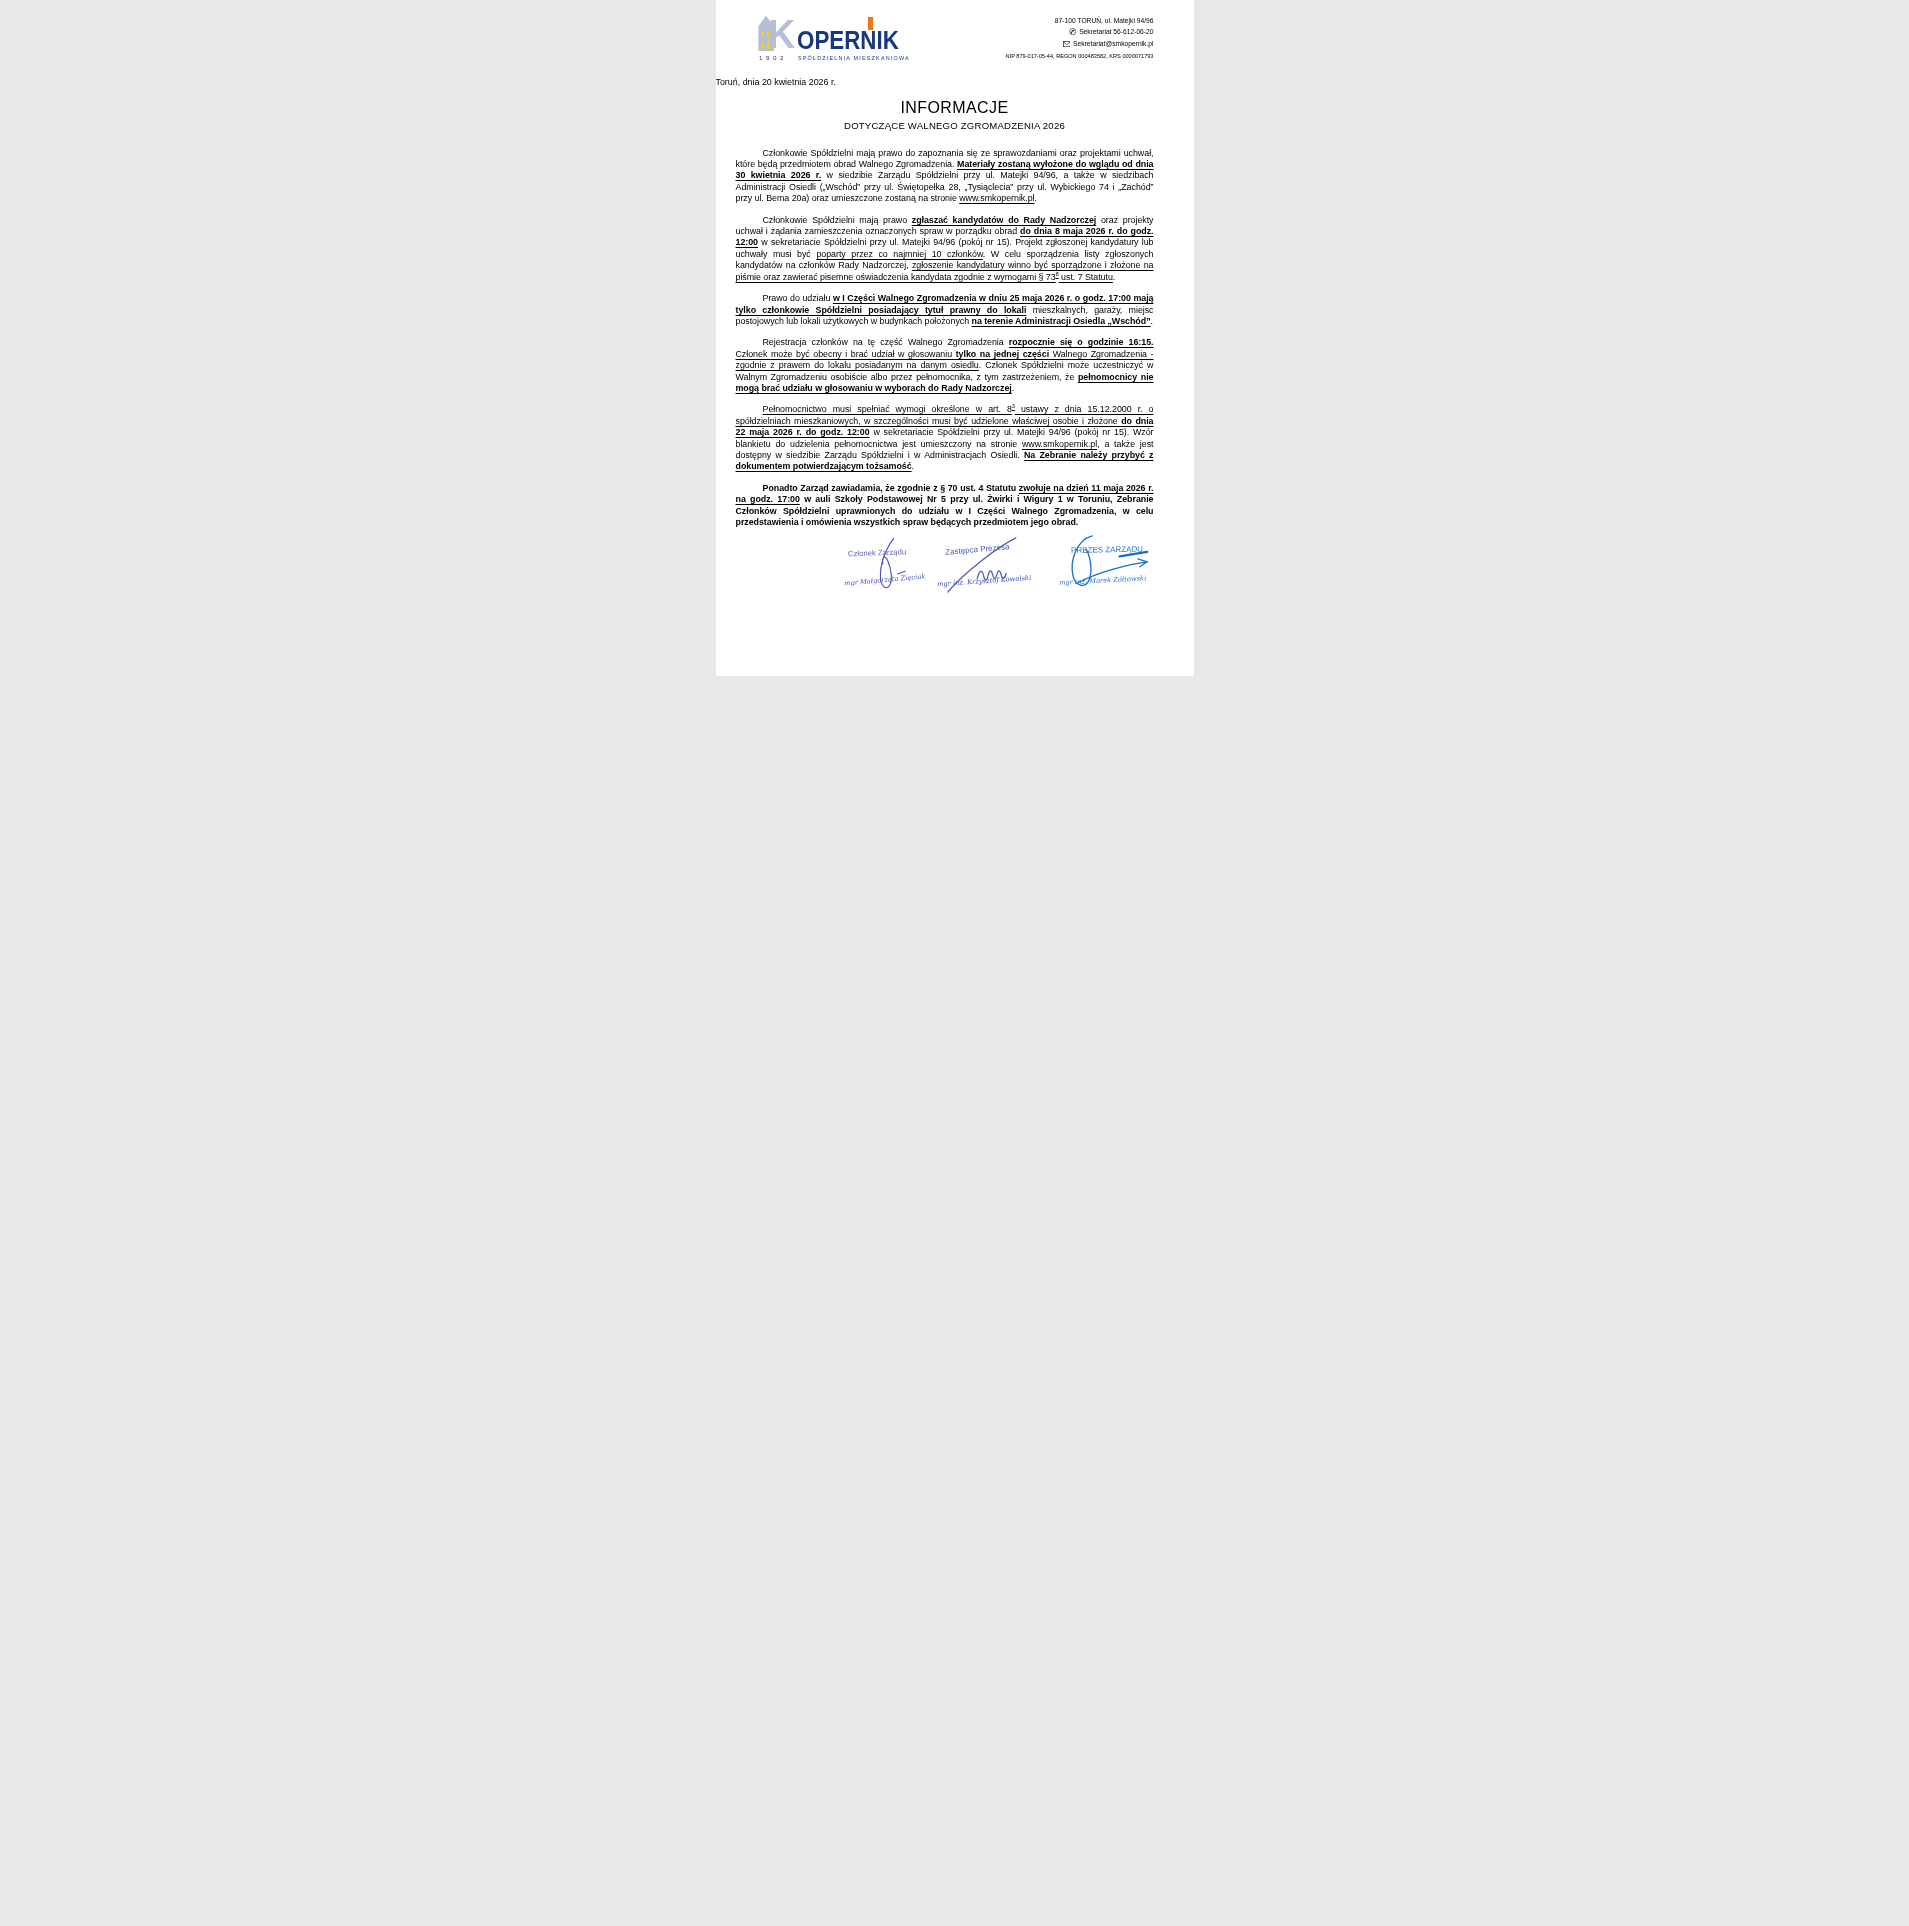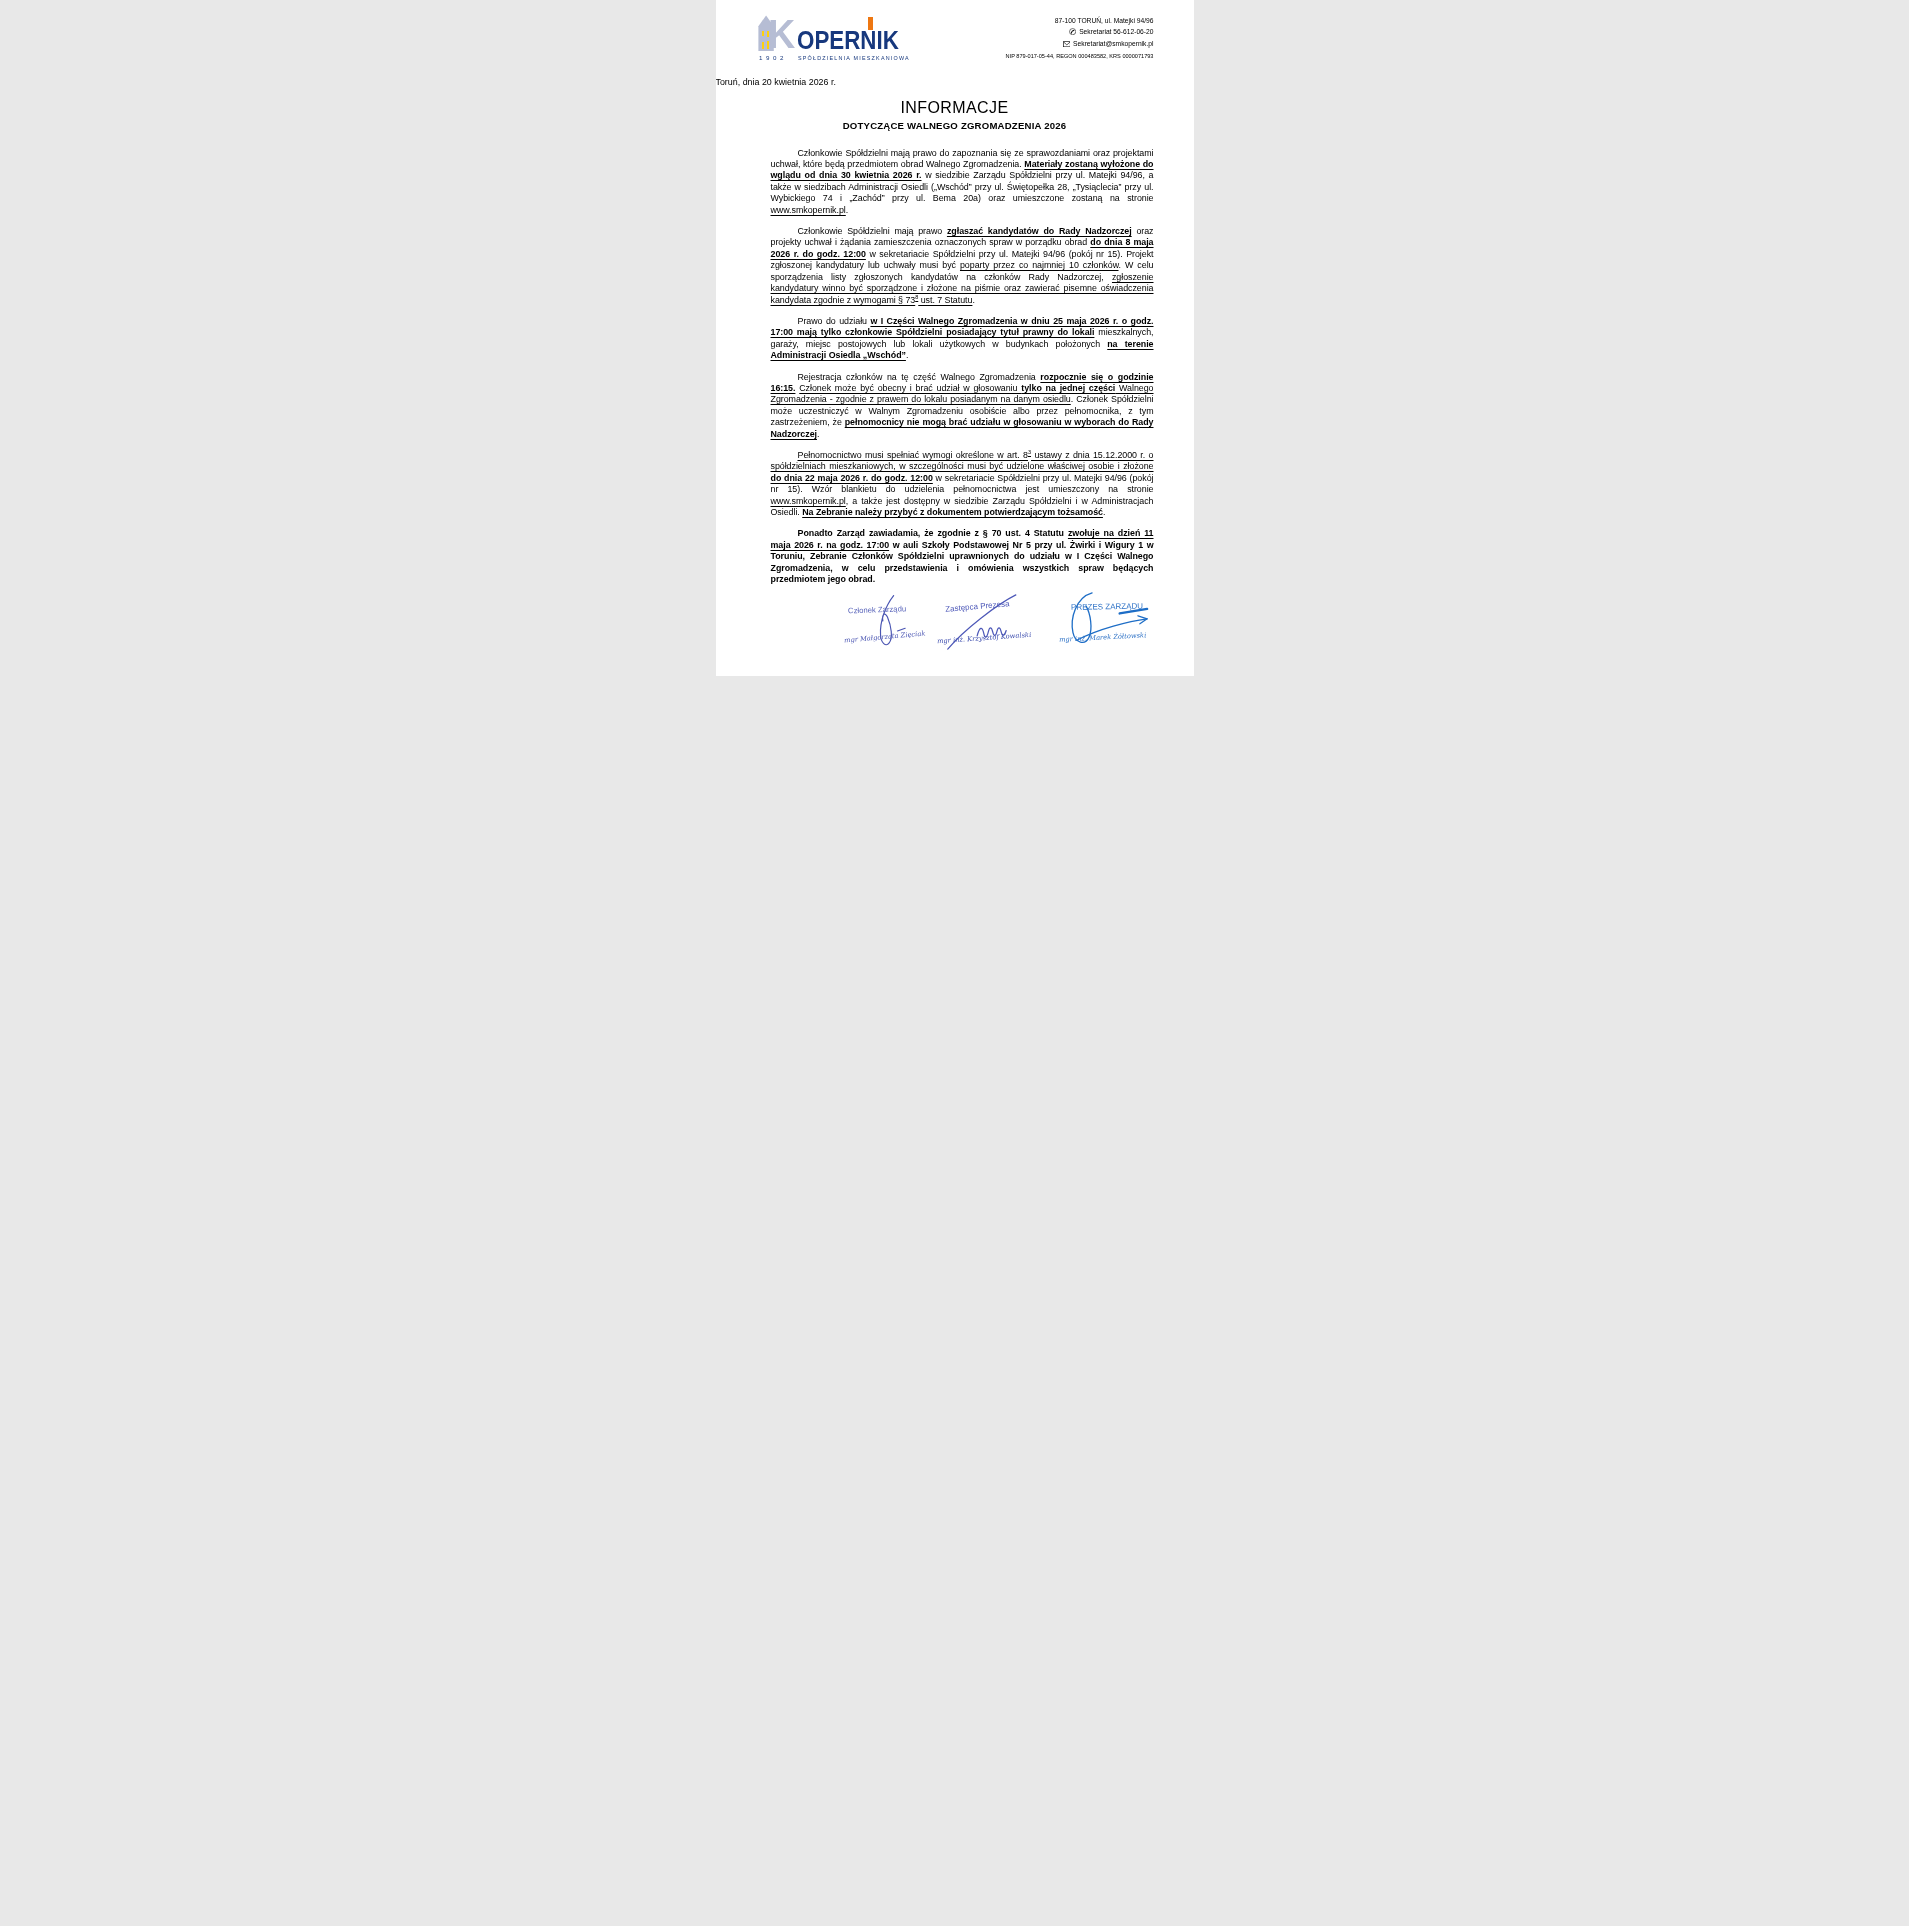--- a/index.html
+++ b/index.html
@@ -27,23 +27,23 @@
   .logo-accent{position:absolute;left:113px;top:1.5px;width:5.4px;height:13px;background:#ee7711;}
   .logo-year{position:absolute;left:4.6px;bottom:-1.5px;font-size:6.2px;letter-spacing:3.5px;color:#17387d;}
   .logo-tagline{position:absolute;left:43px;bottom:-1.2px;font-size:5.8px;letter-spacing:1.3px;
     color:#17387d;transform:scaleX(.93);transform-origin:left bottom;white-space:nowrap;}
   .contact{text-align:right;font-size:6.7px;line-height:10.6px;padding-top:0.8px;}
   .contact .registry{font-size:5.6px;}
   .cicon{display:inline-block;vertical-align:-1.5px;margin-right:2.7px;}
   
   .date-line{text-align:left;padding:0 40px 0 0;margin-top:15.4px;font-size:8.9px;}
   .doc-title{text-align:center;margin-top:11.6px;font-size:16px;font-weight:normal;letter-spacing:0.4px;}
-  .doc-subtitle{text-align:center;margin-top:3.1px;font-size:9.6px;font-weight:bold;letter-spacing:0.2px;}
+  .doc-subtitle{text-align:center;margin-top:3.1px;font-size:9.6px;font-weight:normal;letter-spacing:0.2px;}
   
-  .doc-body{margin:17px 40px 0 55px;font-size:8.9px;line-height:11.4px;
+  .doc-body{margin:17px 40px 0 20px;font-size:8.9px;line-height:11.4px;
     text-align:justify;letter-spacing:-0.04px;}
   .para{margin:0 0 10px;text-indent:27px;}
   .para .b{font-weight:bold;}
   .para .u{text-decoration:underline;text-decoration-thickness:1px;text-underline-offset:1.7px;}
   .para sup{font-size:.62em;line-height:0;}
   
   .signatures{position:relative;margin:5.4px 40px 0 40px;height:65px;}
   .sig{position:absolute;top:0;}
   .sig .sig-title{white-space:nowrap;}
   .sig .sig-name{white-space:nowrap;font-family:"DejaVu Serif",serif;font-style:italic;font-size:6.7px;}

